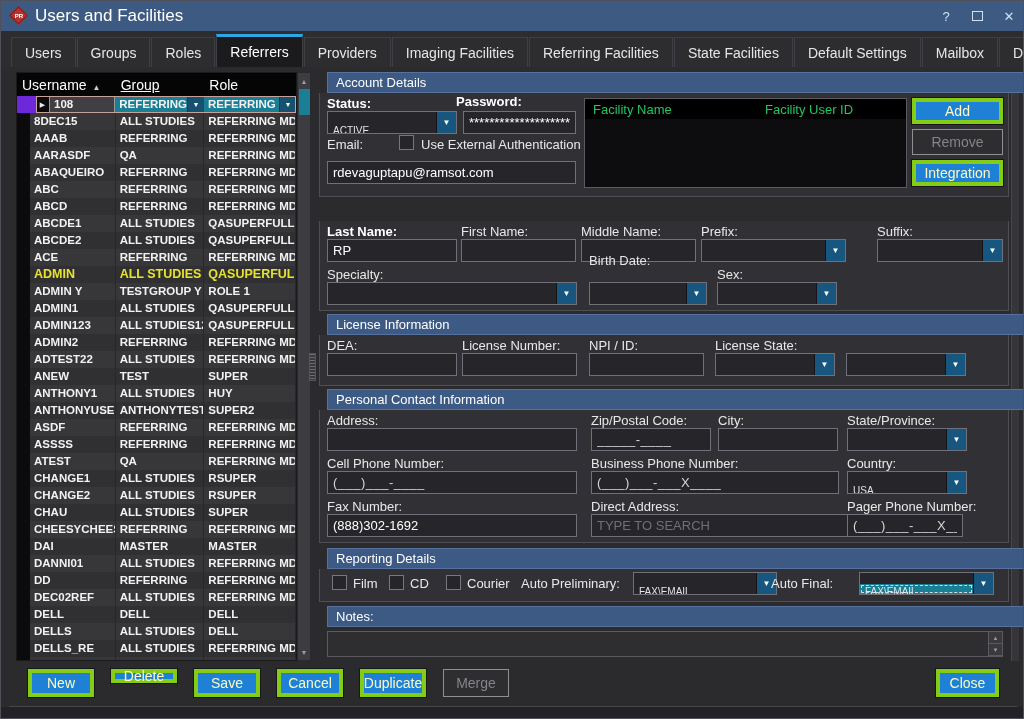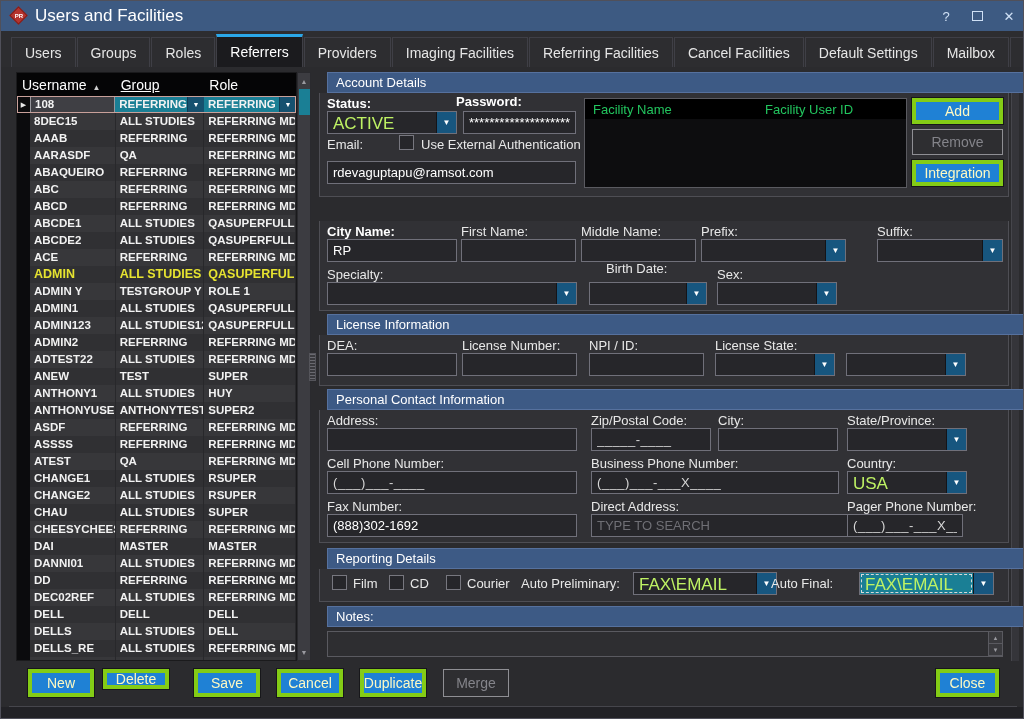--- a/index.html
+++ b/index.html
@@ -26,41 +26,41 @@
   .tablewrap { position:absolute; left:15px; top:71px; width:281px; height:589px; overflow:hidden; background:#6d28d9; border:1px solid #1a1a1c; }
   .thead { display:flex; height:23px; background:#050506; color:#fff; font-size:14px; align-items:center; }
   .thead .hc { padding-left:5px; white-space:nowrap; overflow:hidden; }
   .sortmark { font-size:8px; margin-left:6px; color:#cfcfcf; }
   .trow { display:flex; height:17px; align-items:center; font-size:11.5px; font-weight:bold; color:#f2f2f2; }
   .trow.odd { background:#303033; } .trow.even { background:#37373a; }
   .trow .ind { width:13px; height:17px; background:#0b0b0d; color:#e8e8e8; font-size:7px; display:flex; align-items:center; justify-content:center; flex:none; }
   .trow .c1 { width:86px; } .trow .c2 { width:89px; } .trow .c3 { width:92px; }
   .trow .cell { padding-left:4px; white-space:nowrap; overflow:hidden; height:17px; line-height:17px; border-right:1px solid #28282b; }
   .trow.highlight .cell { color:#e6e330; font-size:12.5px; }
-  .trow.editing { outline:1px solid #c9a09a; outline-offset:-1px; }
+  .trow.editing { outline:1px solid #c9a09a; outline-offset:-1px;margin-left:19px; }
   .trow.editing .c1 { background:#3f3f44; border:1px solid #97979c; line-height:15px; }
   .editcell { display:flex; background:#1a7f95; }
   .editcell .etxt { flex:1; padding-left:4px; white-space:nowrap; overflow:hidden; line-height:17px; }
   .editcell .ebtn { width:17px; flex:none; background:#16516f; color:#fff; font-size:7px; display:flex; align-items:center; justify-content:center; border-left:1px solid #0d3c55; }
   
   .vscroll { position:absolute; left:296px; top:71px; width:14px; height:589px; background:#3c3c41; border:1px solid #2a2a2e; }
   .vscroll .arr { position:absolute; left:0; width:12px; height:14px; color:#9a9aa0; font-size:7px; display:flex; align-items:center; justify-content:center; }
   .vscroll .thumb { position:absolute; left:1px; top:16px; width:11px; height:26px; background:#1a7f95; }
   .splitgrip { position:absolute; left:308px; top:352px; width:7px; height:28px; background:repeating-linear-gradient(to bottom,#6a6a70 0 1px,#3a3a3e 1px 3px); border:1px solid #55555b; }
   .rscroll { position:absolute; left:1010px; top:71px; width:8px; height:589px; background:#35353a; border-left:1px solid #46464c; }
   
   .sech { position:absolute; left:326px; width:720px; height:21px; background:#3d5a85; border:1px solid #56719e; color:#fff; font-size:13px; line-height:19px; padding-left:8px; }
   .secb { position:absolute; left:318px; width:690px; background:#313135; border:1px solid #4e4e54; border-top:none; }
   .lbl { position:absolute; color:#e8e8e8; font-size:13px; white-space:nowrap; }
   .lbl.bold { font-weight:bold; color:#ffffff; }
   .inp { position:absolute; height:23px; background:#26262a; border:1px solid #70707a; color:#fff; font-size:13px; padding:2px 5px; font-family:"Liberation Sans","DejaVu Sans",sans-serif; }
   .inp::placeholder { color:#6f6f75; }
   .inp.mask { color:#d8d8d8; letter-spacing:0.5px; }
   .dd { position:absolute; height:23px; display:flex; background:#26262a; border:1px solid #70707a; }
-  .dd .val { flex:1; color:#bef264; font-size:17px; padding:2px 5px; white-space:nowrap; overflow:hidden; }
+  .dd .val { flex:1; color:#e5e5e5; font-size:10px; padding:2px 5px; white-space:nowrap; overflow:hidden;margin-top:11px; }
   .dd .arrow { width:20px; flex:none; background:#17567f; color:#fff; font-size:8px; display:flex; align-items:center; justify-content:center; border-left:1px solid #141418; }
   .dd.focused .val { background:#1a7f95; outline:1px dashed #d9d9d9; outline-offset:-2px; }
   .chk { position:absolute; width:15px; height:15px; background:#26262a; border:1px solid #77777f; }
   
   .faclist { position:absolute; left:583px; top:97px; width:323px; height:90px; background:#0d0d0f; border:1px solid #5a5a60; }
   .faclist .fh { display:flex; height:20px; background:#000; color:#22c55e; font-size:13px; align-items:center; }
   .faclist .fh .f1 { padding-left:8px; width:180px; }
   
   .btn { position:absolute; background:#1f81d5; border:4px solid #84cc16; box-shadow:0 0 0 1px #17171a; color:#fef9c3; font-size:14px; display:flex; align-items:center; justify-content:center; cursor:default; }
   .btn.disabled { background:#2e2e31; border:1px solid #8f8f94; color:#84848a; box-shadow:none; }
@@ -91,21 +91,21 @@
   </div>
 
   <div class="tabbar">
       <div class="tab">Users</div>
       <div class="tab">Groups</div>
       <div class="tab">Roles</div>
       <div class="tab active">Referrers</div>
       <div class="tab">Providers</div>
       <div class="tab">Imaging Facilities</div>
       <div class="tab">Referring Facilities</div>
-      <div class="tab">Cancel Facilities</div>
+      <div class="tab">State Facilities</div>
       <div class="tab">Default Settings</div>
       <div class="tab">Mailbox</div>
       <div class="tab">Direct Addresses</div>
     </div>
 
   <div class="tablewrap">
     <div class="thead">
       <div class="hc" style="width:99px;"><span>Username</span><span class="sortmark">▲</span></div>
       <div class="hc" style="width:89px;text-decoration:underline;">Group</div>
       <div class="hc" style="width:92px;">Role</div>
@@ -348,38 +348,38 @@
     <div class="fh">
       <div class="f1">Facility Name</div>
       <div>Facility User ID</div>
     </div>
   </div>
   <div class="btn" style="left:911px; top:97px; width:91px; height:26px;">Add</div>
   <div class="btn disabled" style="left:911px; top:128px; width:91px; height:26px;">Remove</div>
   <div class="btn" style="left:911px; top:159px; width:91px; height:26px;">Integration</div>
 
   <div class="secb" style="top:220px; height:90px;"></div>
-  <div class="lbl bold" style="left:326px; top:223px;">City Name:</div>
+  <div class="lbl bold" style="left:326px; top:223px;">Last Name:</div>
   <div class="lbl" style="left:460px; top:223px;">First Name:</div>
   <div class="lbl" style="left:580px; top:223px;">Middle Name:</div>
   <div class="lbl" style="left:700px; top:223px;">Prefix:</div>
   <div class="lbl" style="left:876px; top:223px;">Suffix:</div>
   <input class="inp" style="left: 326px; top: 238px; width: 130px;" value="RP">
   <input class="inp" style="left: 460px; top: 238px; width: 115px;">
   <input class="inp" style="left: 580px; top: 238px; width: 115px;">
   <div class="dd" style="left:700px; top:238px; width:145px;">
       <div class="val"></div>
       <div class="arrow">▼</div>
     </div>
   <div class="dd" style="left:876px; top:238px; width:126px;">
       <div class="val"></div>
       <div class="arrow">▼</div>
     </div>
   <div class="lbl" style="left:326px; top:266px;">Specialty:</div>
-  <div class="lbl" style="left:588px; top:260px;margin-left:17px;">Birth Date:</div>
+  <div class="lbl" style="left:588px; top:252px;">Birth Date:</div>
   <div class="lbl" style="left:716px; top:266px;">Sex:</div>
   <div class="dd" style="left:326px; top:281px; width:250px;">
       <div class="val"></div>
       <div class="arrow">▼</div>
     </div>
   <div class="dd" style="left:588px; top:281px; width:118px;">
       <div class="val"></div>
       <div class="arrow">▼</div>
     </div>
   <div class="dd" style="left:716px; top:281px; width:120px;">
@@ -456,21 +456,21 @@
 
   <div class="sech" style="top:605px;">Notes:</div>
   <div class="notesbox">
     <div class="spinner">
       <div>▲</div>
       <div>▼</div>
     </div>
   </div>
 
   <div class="btn" style="left:27px; top:668px; width:66px; height:28px;">New</div>
-  <div class="btn" style="left:102px; top:668px; width:66px; height:20px;">Delete</div>
+  <div class="btn" style="left:110px; top:668px; width:66px; height:14px;">Delete</div>
   <div class="btn" style="left:193px; top:668px; width:66px; height:28px;">Save</div>
   <div class="btn" style="left:276px; top:668px; width:66px; height:28px;">Cancel</div>
   <div class="btn" style="left:359px; top:668px; width:66px; height:28px;">Duplicate</div>
   <div class="btn disabled" style="left:442px; top:668px; width:66px; height:28px;">Merge</div>
   <div class="btn" style="left:935px; top:668px; width:63px; height:28px;">Close</div>
 
   <div class="footerline"></div>
   <div class="bottomstrip"></div>
 </div>
 

